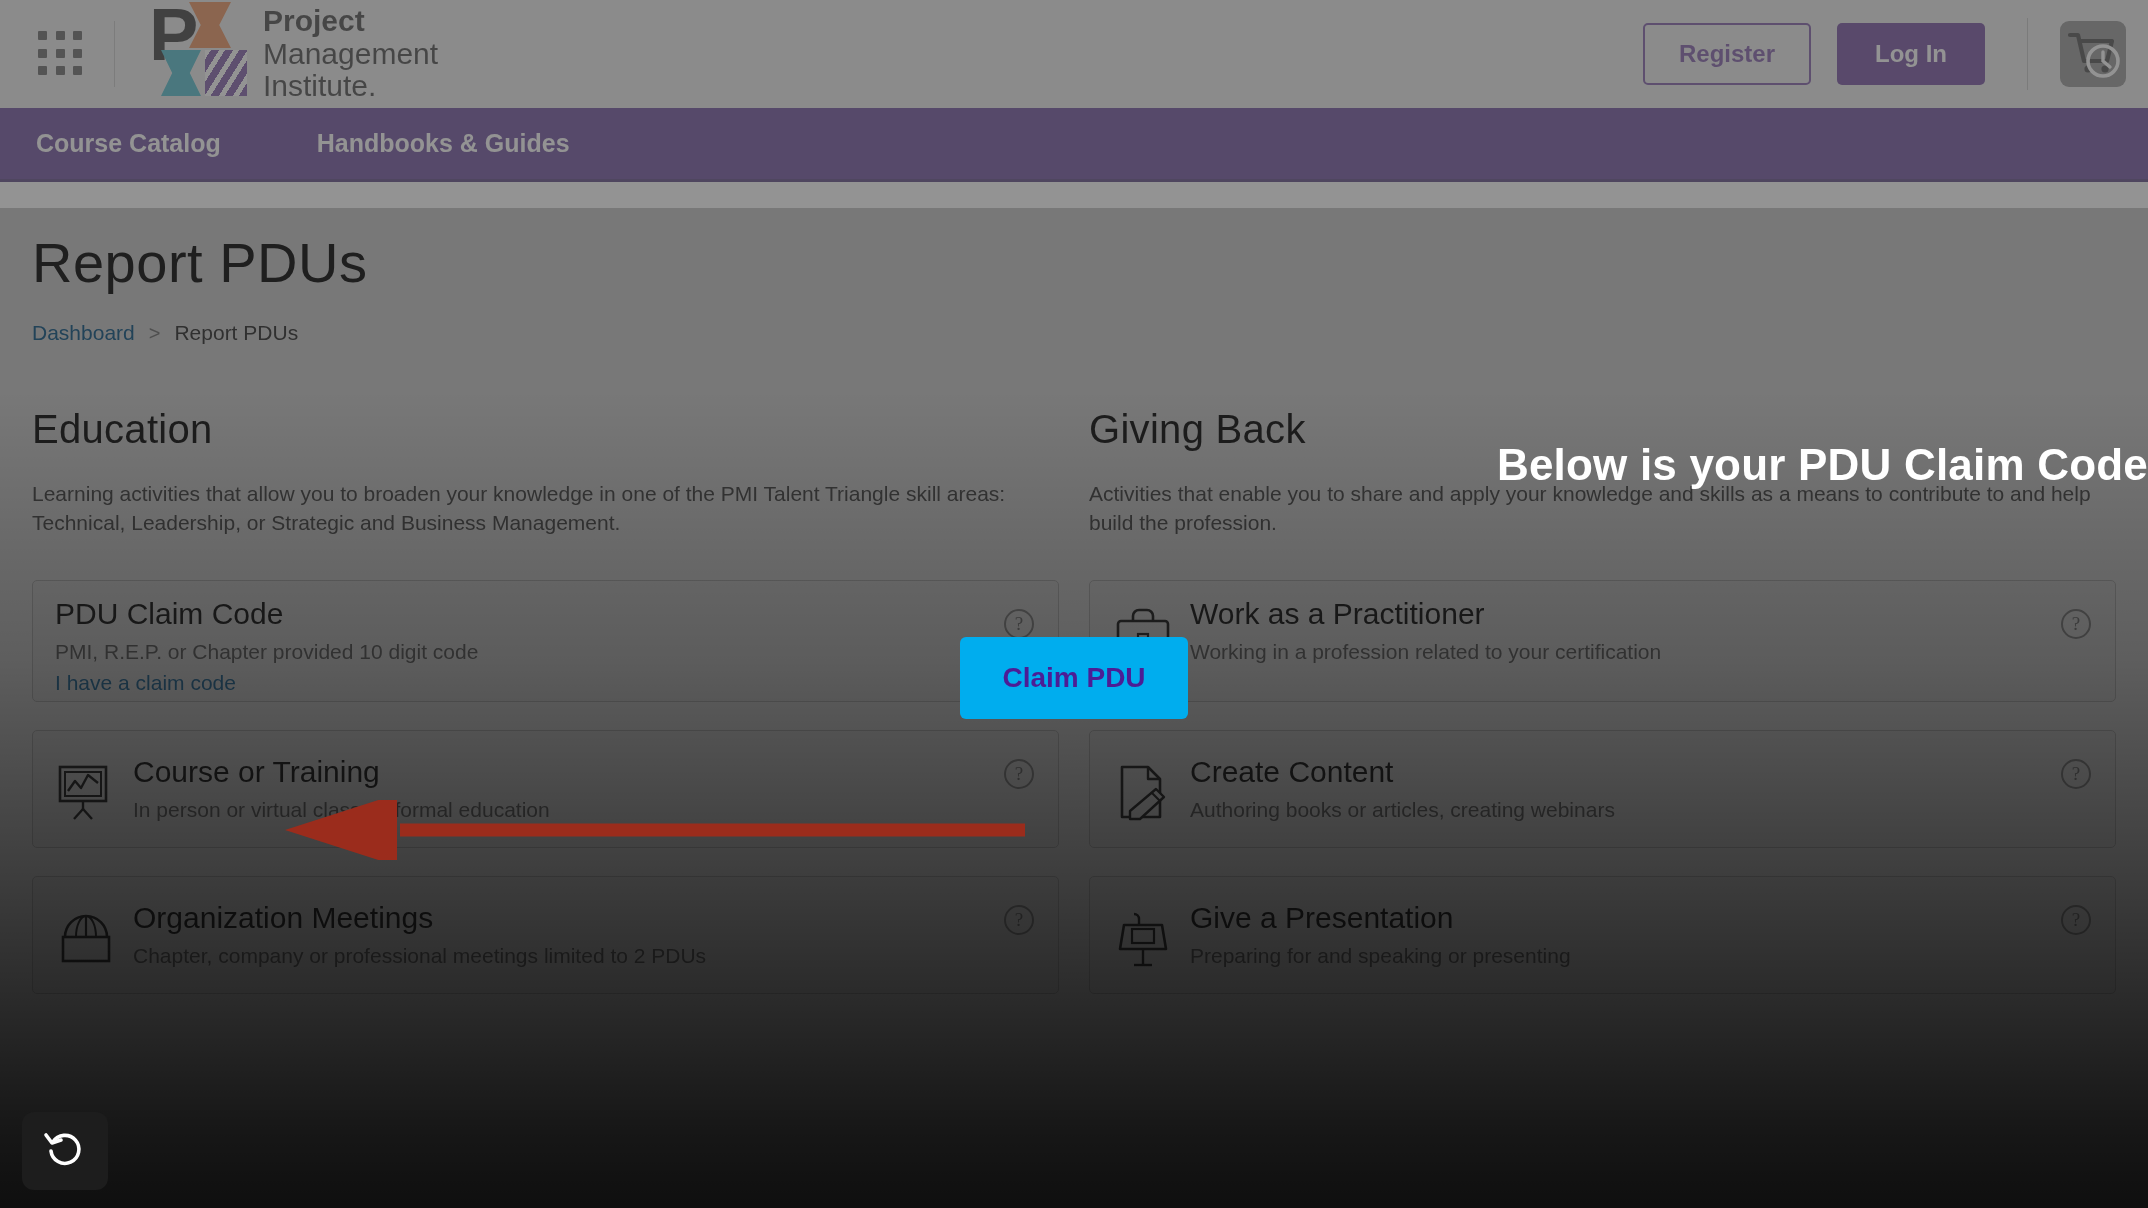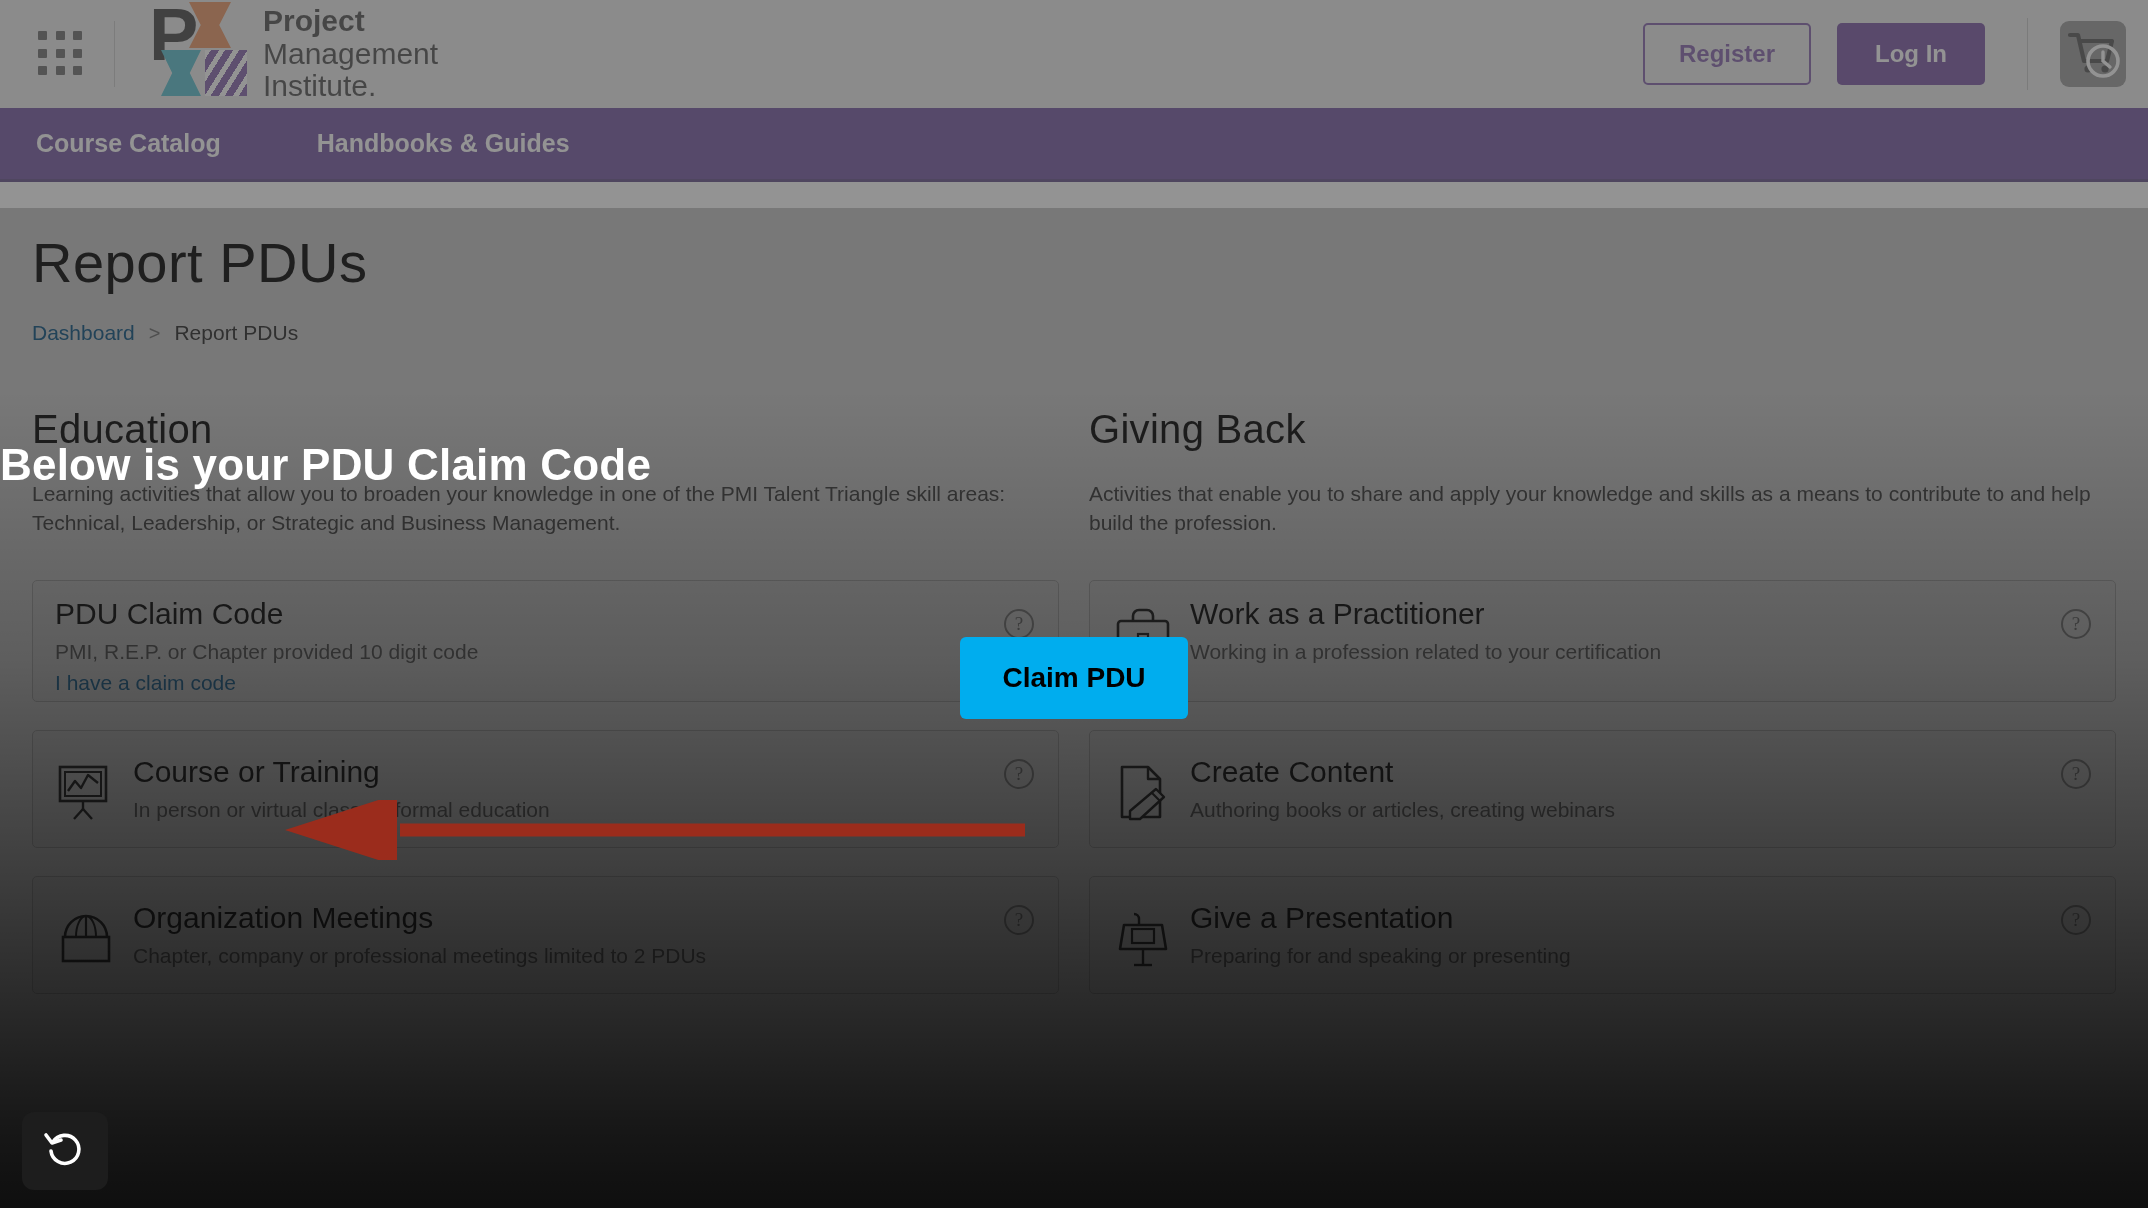--- a/index.html
+++ b/index.html
@@ -164,32 +164,32 @@
     background: rgba(255,255,255,0.20); pointer-events:none;
   }
 
   
   #modal {
     position:absolute; left:0; top:0; width:100%; height:100%;
     pointer-events:none;
   }
   .modal-title {
     position:absolute; left:0; right:0; top: 440px;
-    text-align:left; color:#ffffff;
+    text-align:right; color:#ffffff;
     font-size: 44px; font-weight: 700; letter-spacing: .2px;
   }
   .modal-body {
     position:absolute; left: 50%; transform: translateX(-50%);
     top: 520px; width: 1000px; text-align:center;
     color:#ffffff; font-size: 28px; line-height: 1.38;
   }
   .modal-btn {
     position:absolute; left: 50%; transform: translateX(-50%);
     top: 637px; width: 228px; height: 82px;
-    background: #00adee; color:#000000;
+    background: #00adee; color:#4c1d95;
     border:none; border-radius: 6px;
     font-size: 28px; font-weight: 700;
     display:flex; align-items:center; justify-content:center;
     cursor:pointer; pointer-events:auto;
   }
 
   
   #arrow { position:absolute; left: 285px; top: 800px; width: 740px; height: 60px; pointer-events:none; }
 
   

